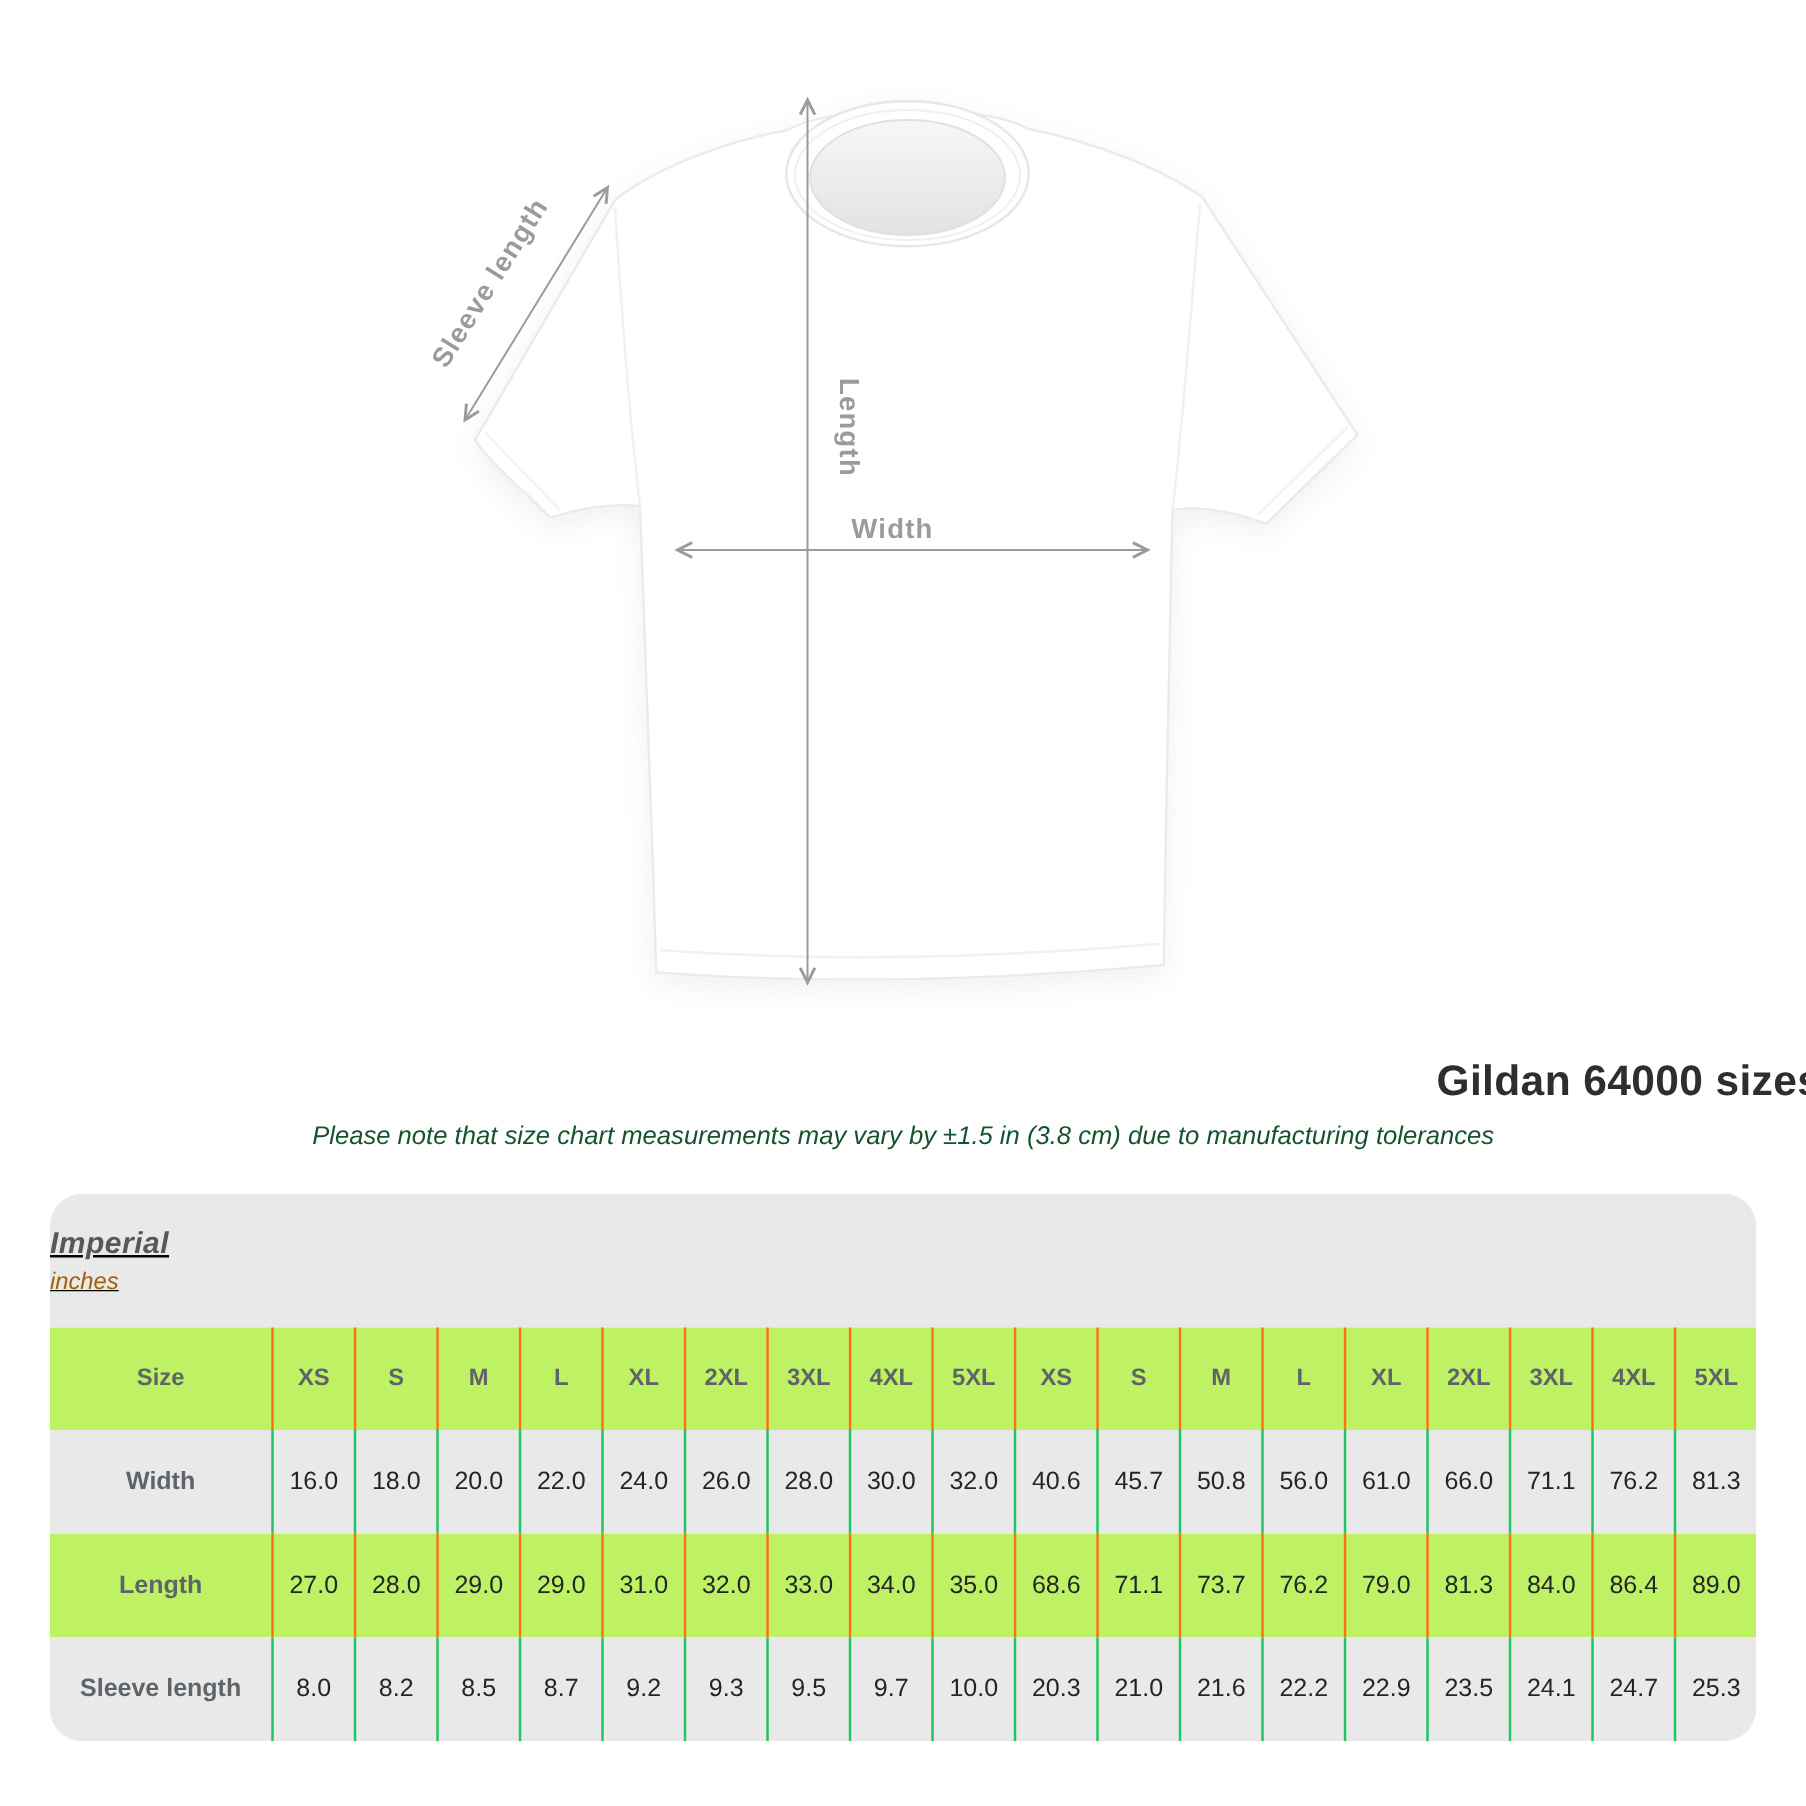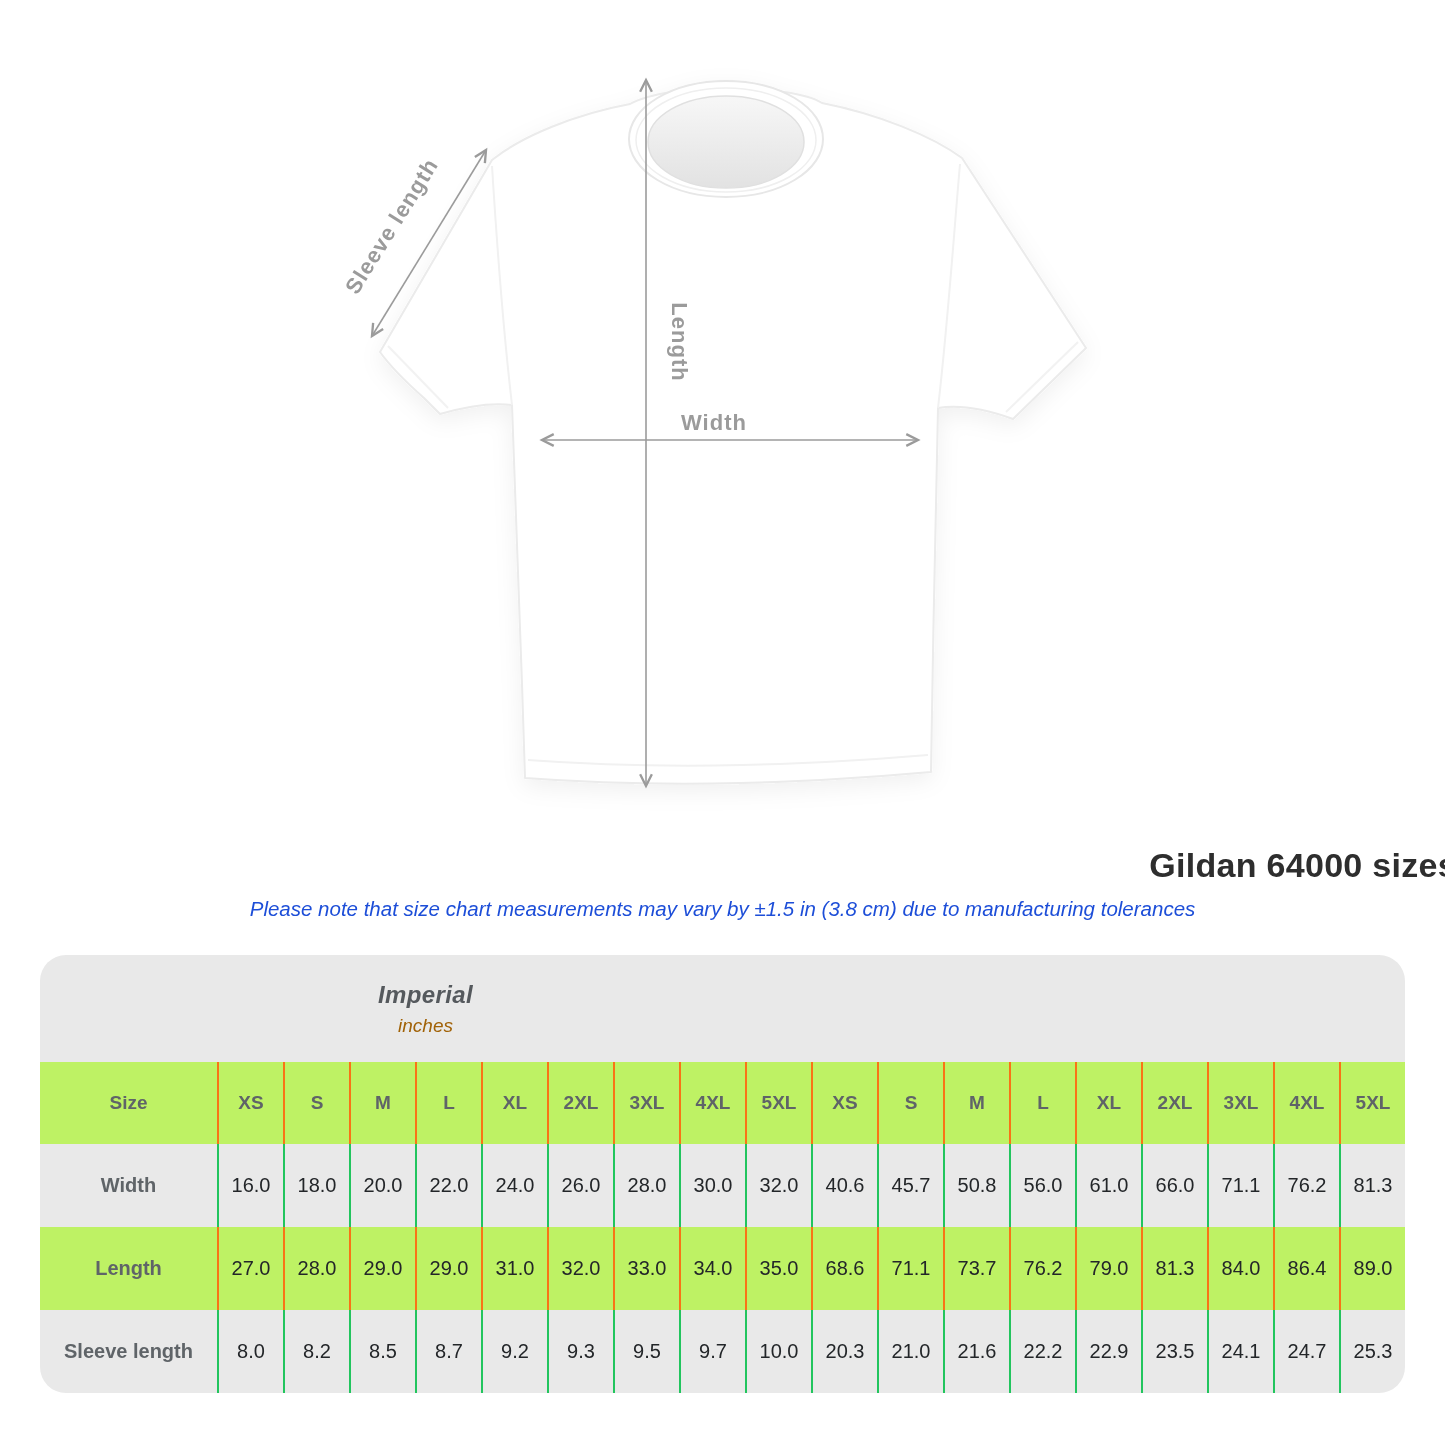--- a/index.html
+++ b/index.html
@@ -31,42 +31,43 @@
     color: #2e2e2e;
     letter-spacing: 0.3px;
   }
   .subtitle {
     position: absolute;
     left: 0; top: 897px;
     width: 100%;
     text-align: center;
     font-style: italic;
     font-size: 20.5px;
-    color: #1d4ed8;
+    color: #14532d;
   }
 
   
   .size-table {
     position: absolute;
     left: 40px; top: 955px;
     width: 1365px;
     border-radius: 26px;
     overflow: hidden;
   }
   .band {
     display: flex;
     background: #e9e9e9;
     height: 107px;
   }
   .band-seg {
     display: flex;
     flex-direction: column;
-    align-items: center;
+    align-items: flex-start;
     justify-content: center;
     gap: 6px;
+    text-decoration: underline;
   }
   .band-left  { width: 771px; }
   .band-right { width: 594px; }
   .band-label {
     font-size: 24px;
     font-weight: bold;
     font-style: italic;
     color: #55595d;
     letter-spacing: 0.4px;
   }

